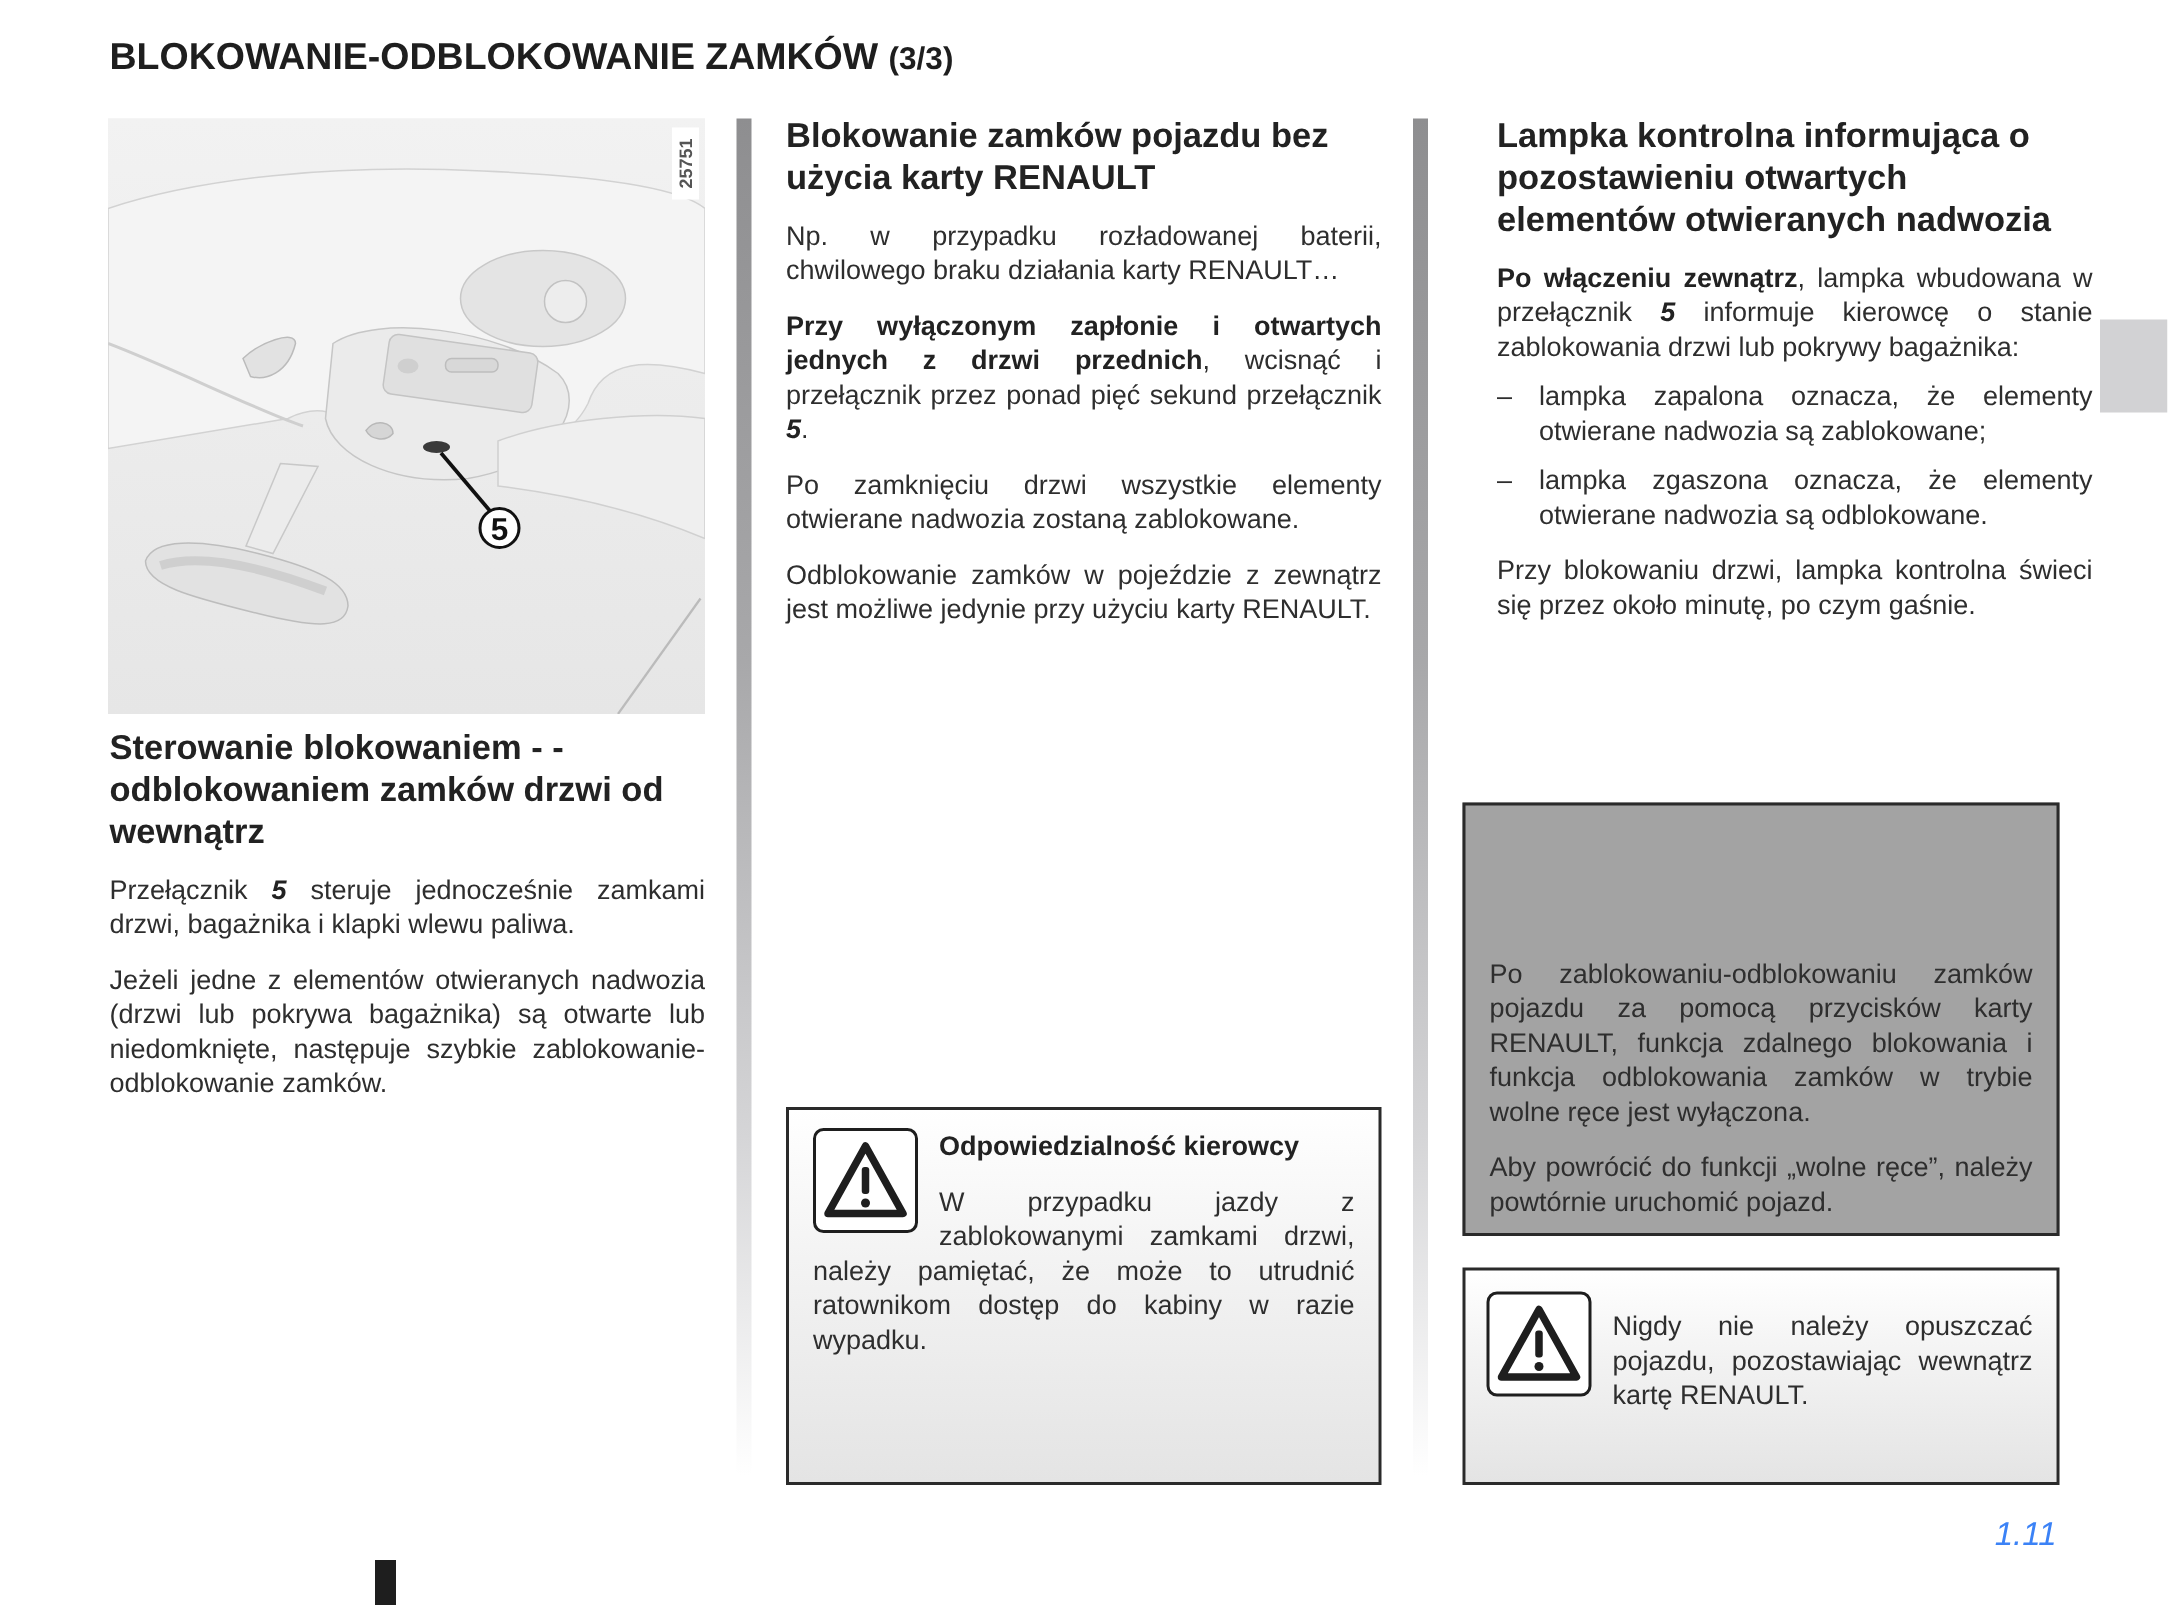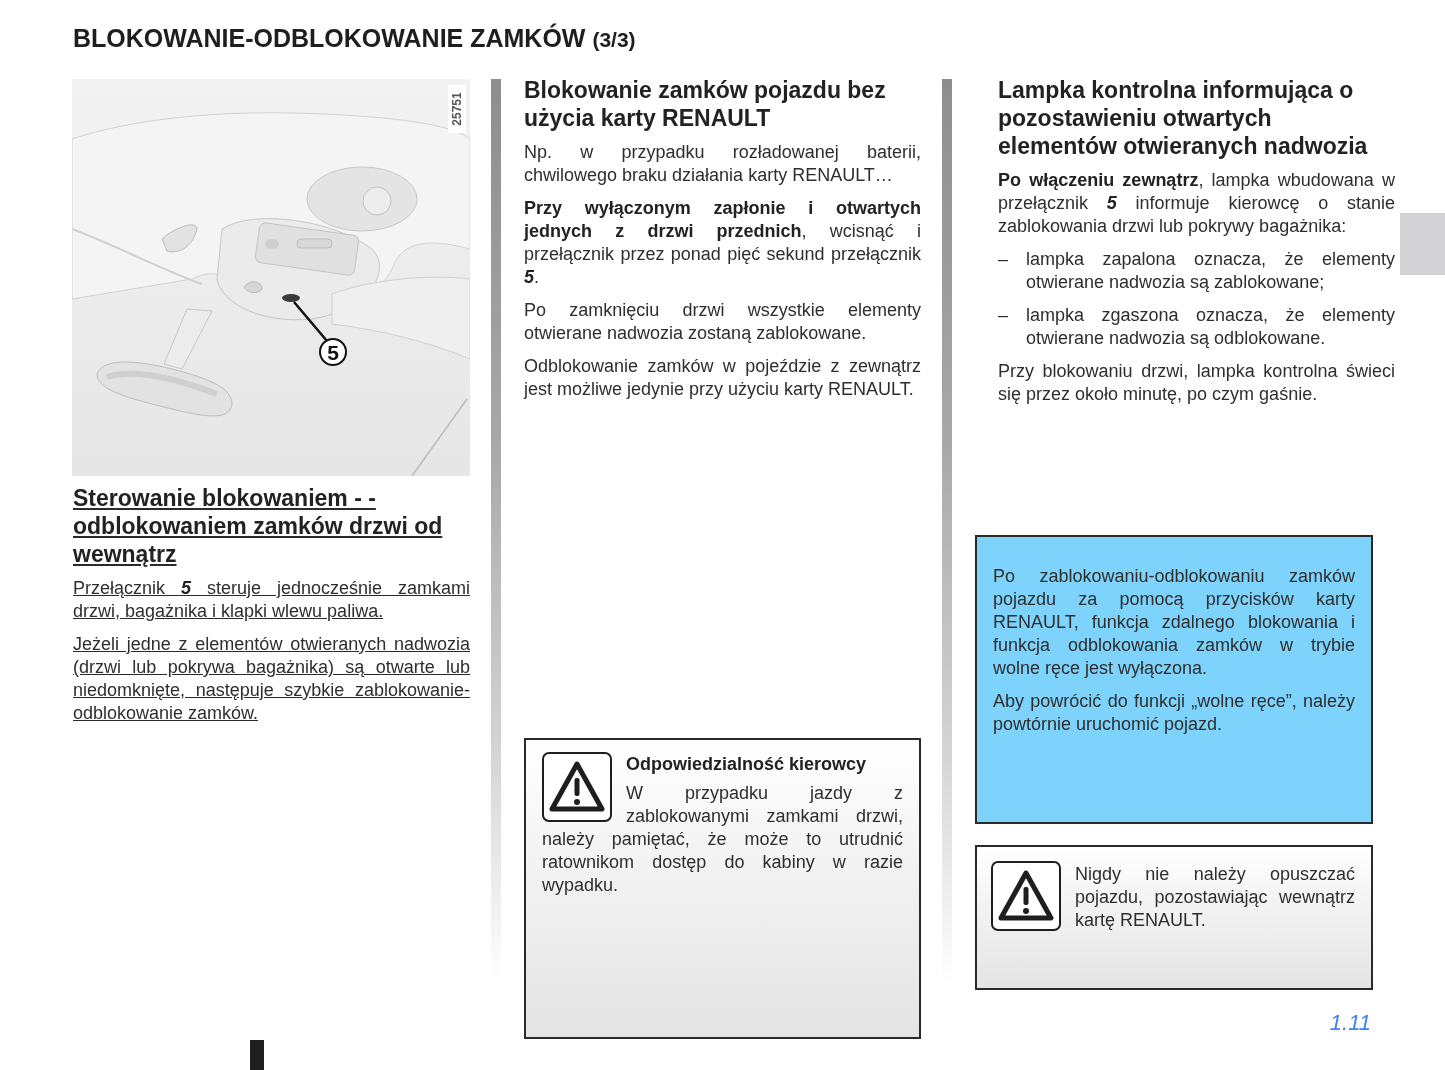--- a/index.html
+++ b/index.html
@@ -23,27 +23,27 @@
   .figure svg { display:block; }
   .fig-id {
     position:absolute; right:4px; top:6px; width:18px; height:48px;
     background:#fff;
   }
   .fig-id span {
     position:absolute; left:50%; top:50%;
     transform:translate(-50%,-50%) rotate(-90deg);
     font-size:12px; font-weight:bold; color:#555; white-space:nowrap;
   }
-  .col1-text { position:absolute; left:73px; top:484px; width:397px;text-decoration:underline; }
+  .col1-text { position:absolute; left:73px; top:484px; width:397px; }
 
   h2 {
     margin:0 0 9px 0; font-size:23px; line-height:28px; font-weight:bold; color:#222;
   }
   p {
-    margin:4px 0 10px 0; font-size:18px; line-height:23px; text-align:justify;
+    margin:14px 0 10px 0; font-size:18px; line-height:23px; text-align:justify;
     color:#2e2e2e;
   }
   p b { color:#222; }
 
   .vbar {
     position:absolute; width:10px;
     background:linear-gradient(to bottom, #8e8e90 0%, #a8a8aa 40%, #d5d5d7 75%, #ffffff 100%);
   }
   .vbar.b1 { left:491px; top:79px; height:905px; }
   .vbar.b2 { left:942px; top:79px; height:905px; }
@@ -57,22 +57,22 @@
     text-align:justify; margin-bottom:10px; color:#2e2e2e;
   }
   ul.dash li .dash-mark { position:absolute; left:0; top:0; }
 
   .box {
     position:absolute; border:2px solid #2a2a2a; box-sizing:border-box;
   }
   .warn-box {
     background:linear-gradient(to bottom, #ffffff 0%, #f3f3f3 40%, #e4e4e4 100%);
   }
-  .warn1 { left:524px; top:738px; width:397px; height:301px; padding:10px 16px 0 16px; }
-  .info-box { left:975px; top:535px; width:398px; height:289px; background:#7dd3fc; padding:24px 16px 0 16px; }
+  .warn1 { left:524px; top:738px; width:397px; height:252px; padding:10px 16px 0 16px; }
+  .info-box { left:975px; top:535px; width:398px; height:289px; background:#a3a3a3; padding:87px 16px 0 16px; }
   .warn2 { left:975px; top:845px; width:398px; height:145px; padding:12px 16px 0 14px; }
 
   .warn-icon {
     float:left; width:70px; height:70px; border:2px solid #1e1e1e; border-radius:7px;
     margin:2px 14px 4px 0; background:#fff; box-sizing:border-box;
     display:flex; align-items:center; justify-content:center;
   }
   .warn-title { font-size:18px; font-weight:bold; line-height:24px; margin:2px 0 6px 0; color:#222; }
   .warn-box p, .info-box p { font-size:18px; line-height:23px; }
 

